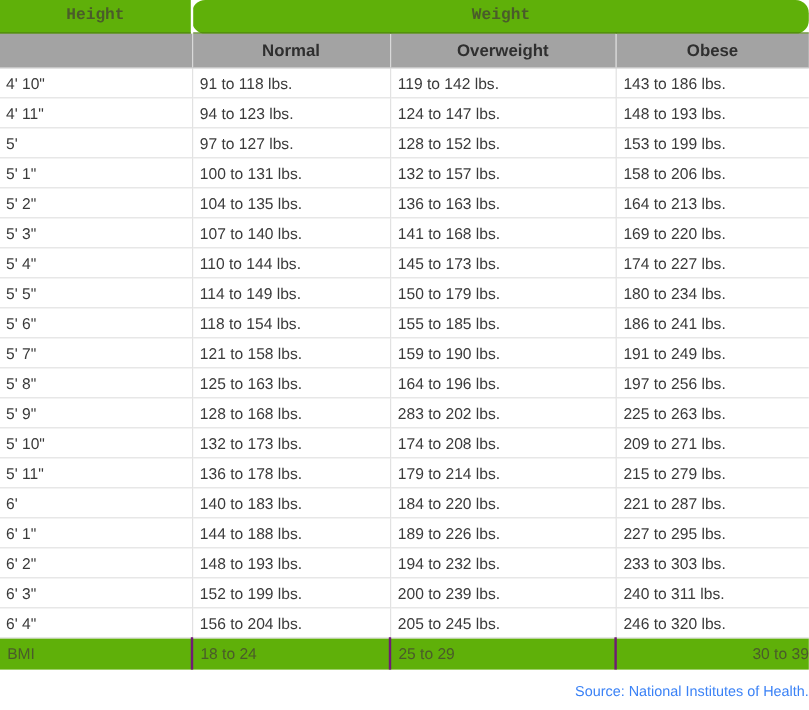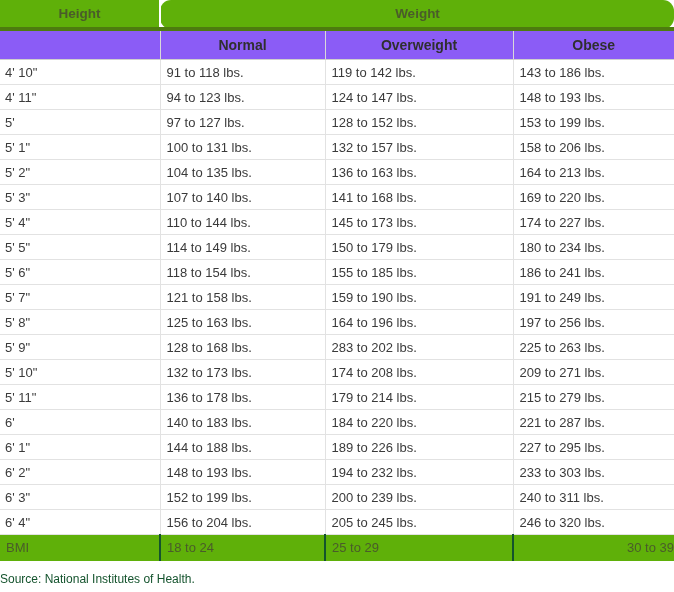--- a/index.html
+++ b/index.html
@@ -38,27 +38,28 @@
   }
 
   
   tr.head-green th {
     background: #5fb009;
     color: #4a5c2a;
     font-weight: bold;
     font-size: 13.5px;
     height: 27px;
     border-right: 2px solid #ffffff;
-    border-bottom: 4px solid #4d7c0f;
+    border-bottom: 1px solid #4d7c0f;
+    font-family: Liberation Mono, monospace;
   }
   tr.head-green th:last-child { border-right: none; border-radius: 11px; }
 
   
   tr.head-sub th {
-    background: #8b5cf6;
+    background: #a3a3a3;
     color: #2f2f2f;
     font-weight: bold;
     font-size: 14px;
     height: 28px;
     text-align: center;
     border-right: 1px solid #d9d9d9;
     border-bottom: 1px solid #cfcfcf;
   }
   tr.head-sub th:last-child { border-right: none; }
   tr.head-sub th.blank { border-bottom: 1px solid #cfcfcf; }
@@ -81,31 +82,31 @@
   tbody tr.data-row td.height-cell { padding-left: 5px; }
 
   
   tr.bmi-row td {
     background: #5fb009;
     color: #4a5c2a;
     height: 26px;
     font-size: 13px;
     text-align: left;
     padding-left: 6px;
-    border-right: 2px solid #14532d;
+    border-right: 2px solid #701a75;
     box-sizing: border-box;
     white-space: nowrap;
   }
   tr.bmi-row td:last-child { border-right: none; text-align: right; }
 
   .source-line {
     width: 674px;
-    text-align: left;
+    text-align: right;
     font-size: 12px;
-    color: #14532d;
+    color: #3b82f6;
     padding-top: 11px;
     font-family: "Liberation Sans", sans-serif;
   }
 </style>
 </head>
 <body>
 
 <div class="page">
 
   <table class="bmi-table">

